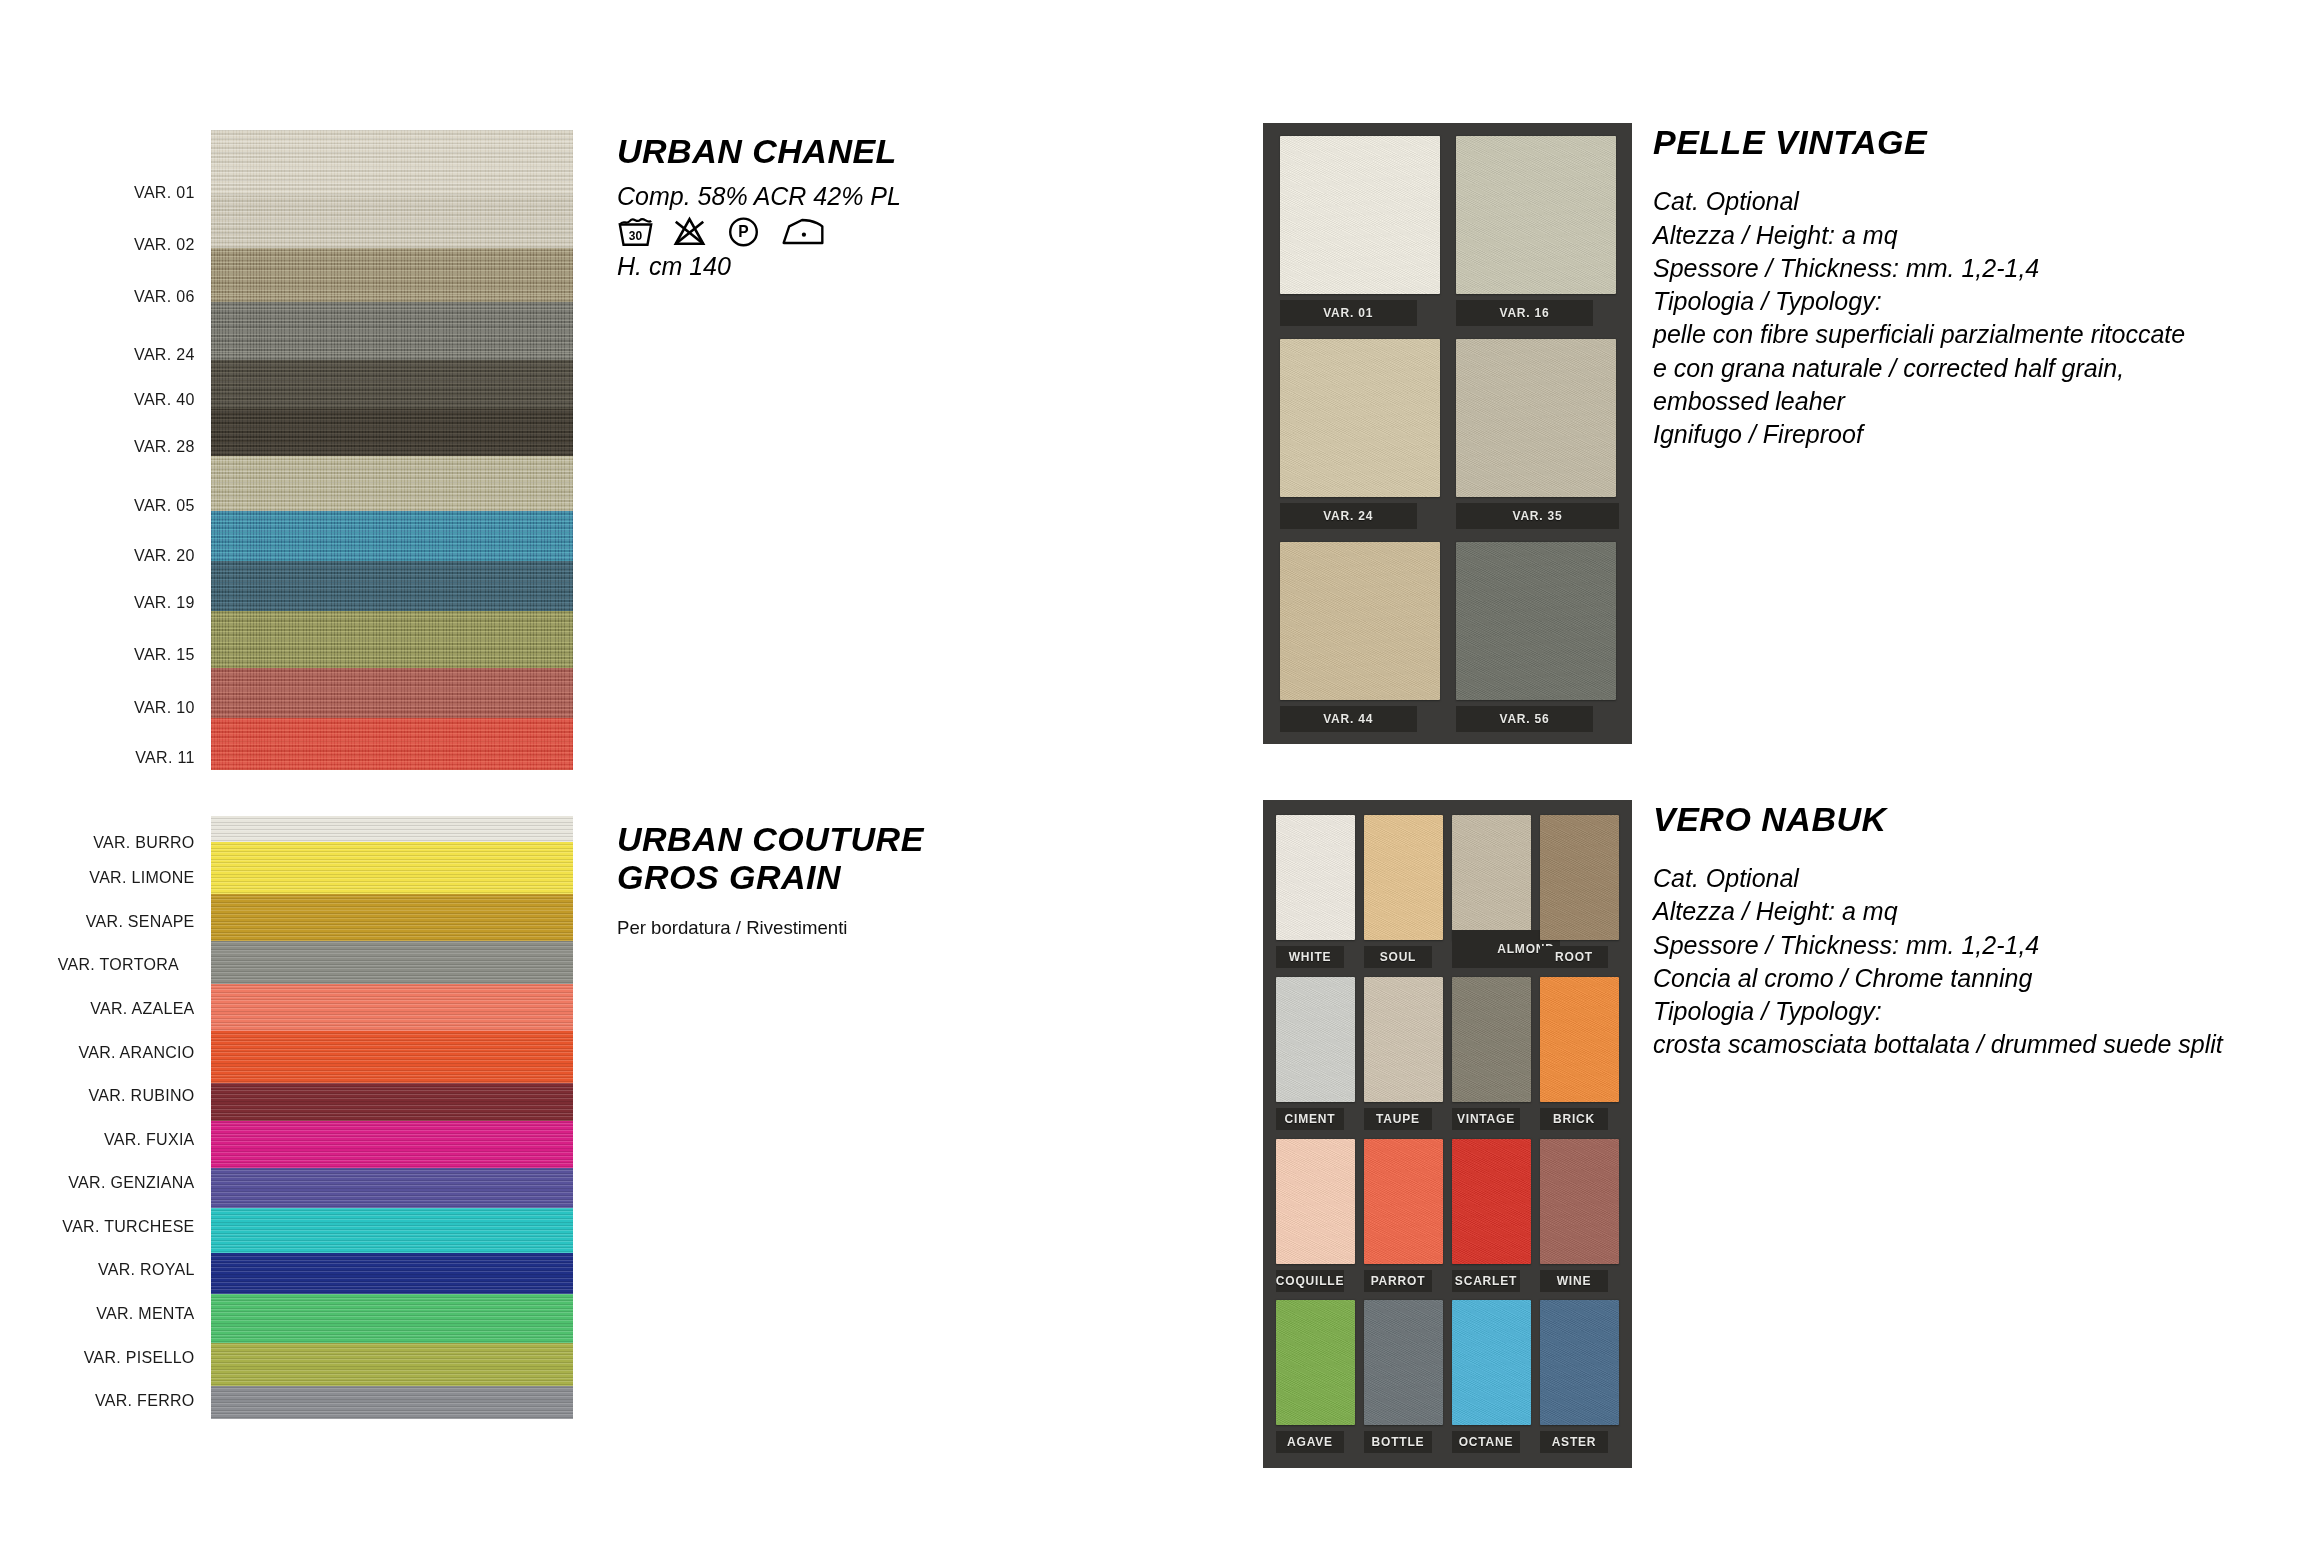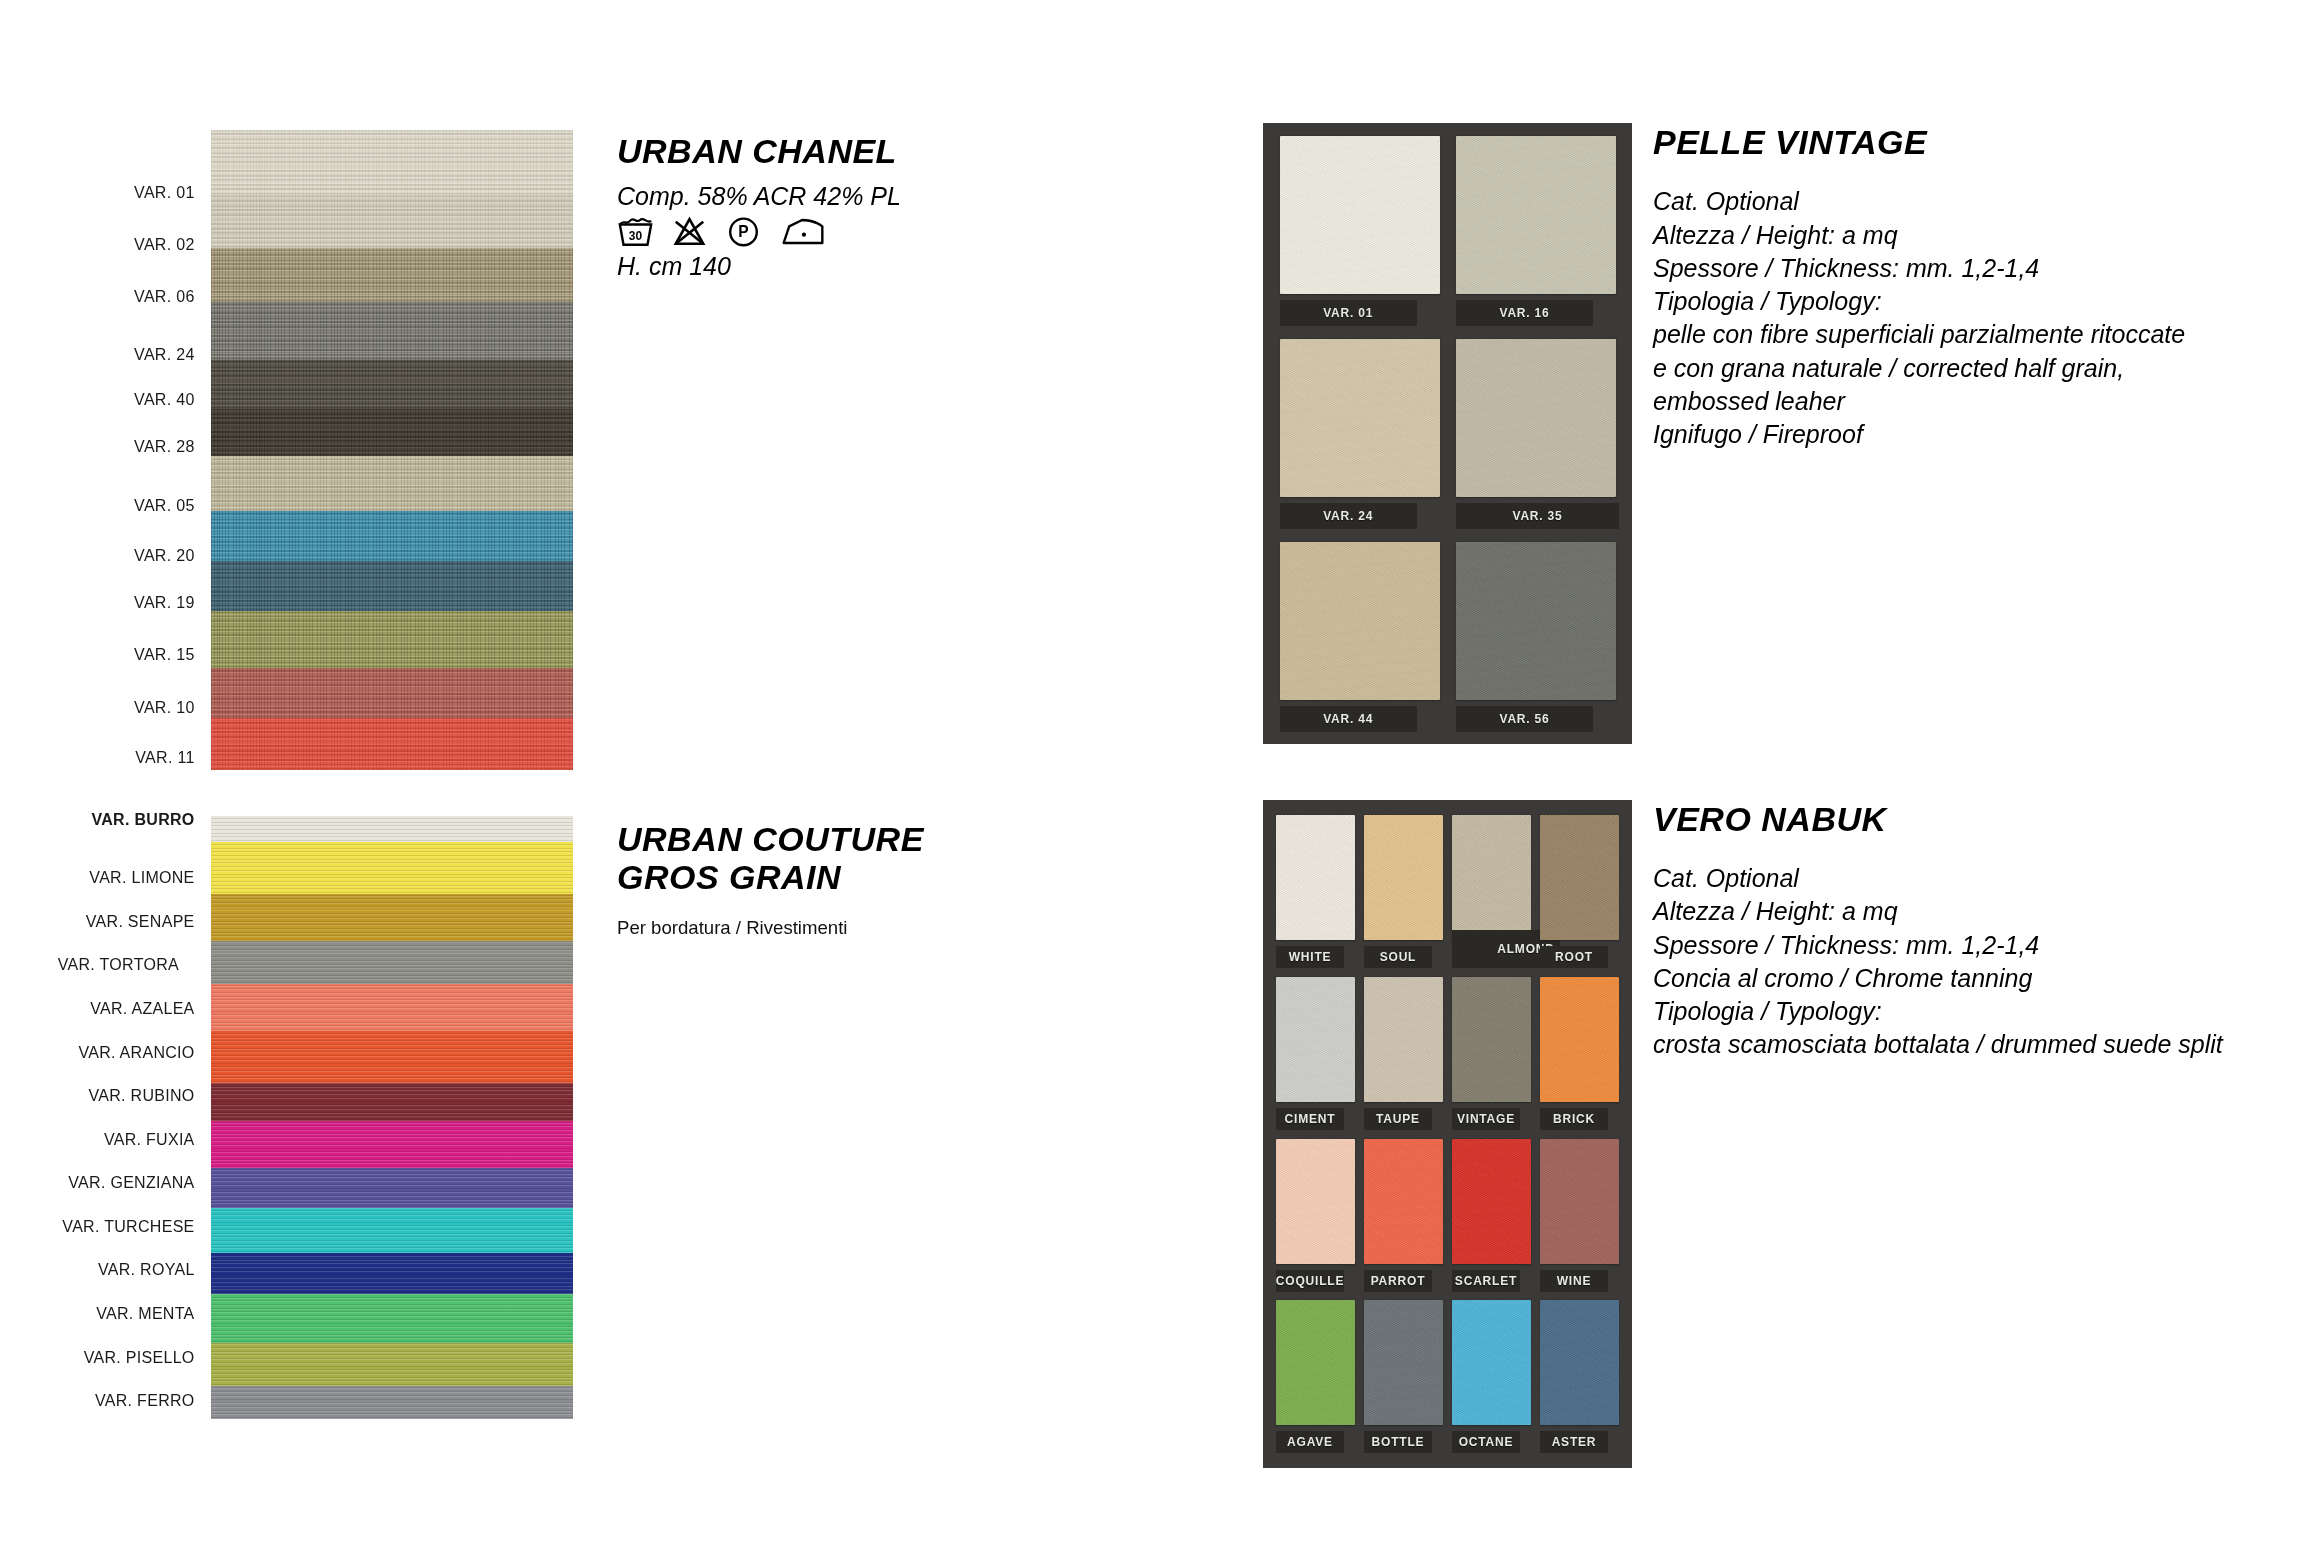--- a/index.html
+++ b/index.html
@@ -233,21 +233,21 @@
     </span>
   </div>
 
   <div class="abs" style="left:617px;top:250px;width:482px;">
     <div class="prod-line">H. cm 140</div>
   </div>
 </div>
 
 <div class="abs" style="left:0;top:781px;width:1159px;height:705px;">
 
-  <div class="var-label" style="left:18.6px;top:30px;width:176px;font-weight:bold;">VAR. BURRO</div>
+  <div class="var-label" style="left:18.6px;top:53px;width:176px;">VAR. BURRO</div>
   <div class="var-label" style="left:18.6px;top:88px;width:176px;">VAR. LIMONE</div>
   <div class="var-label" style="left:18.6px;top:132px;width:176px;">VAR. SENAPE</div>
   <div class="var-label" style="left:3px;top:175px;width:176px;">VAR. TORTORA</div>
   <div class="var-label" style="left:18.6px;top:219px;width:176px;">VAR. AZALEA</div>
   <div class="var-label" style="left:18.6px;top:263px;width:176px;">VAR. ARANCIO</div>
   <div class="var-label" style="left:18.6px;top:306px;width:176px;">VAR. RUBINO</div>
   <div class="var-label" style="left:18.6px;top:350px;width:176px;">VAR. FUXIA</div>
   <div class="var-label" style="left:18.6px;top:393px;width:176px;">VAR. GENZIANA</div>
   <div class="var-label" style="left:18.6px;top:437px;width:176px;">VAR. TURCHESE</div>
   <div class="var-label" style="left:18.6px;top:480px;width:176px;">VAR. ROYAL</div>

